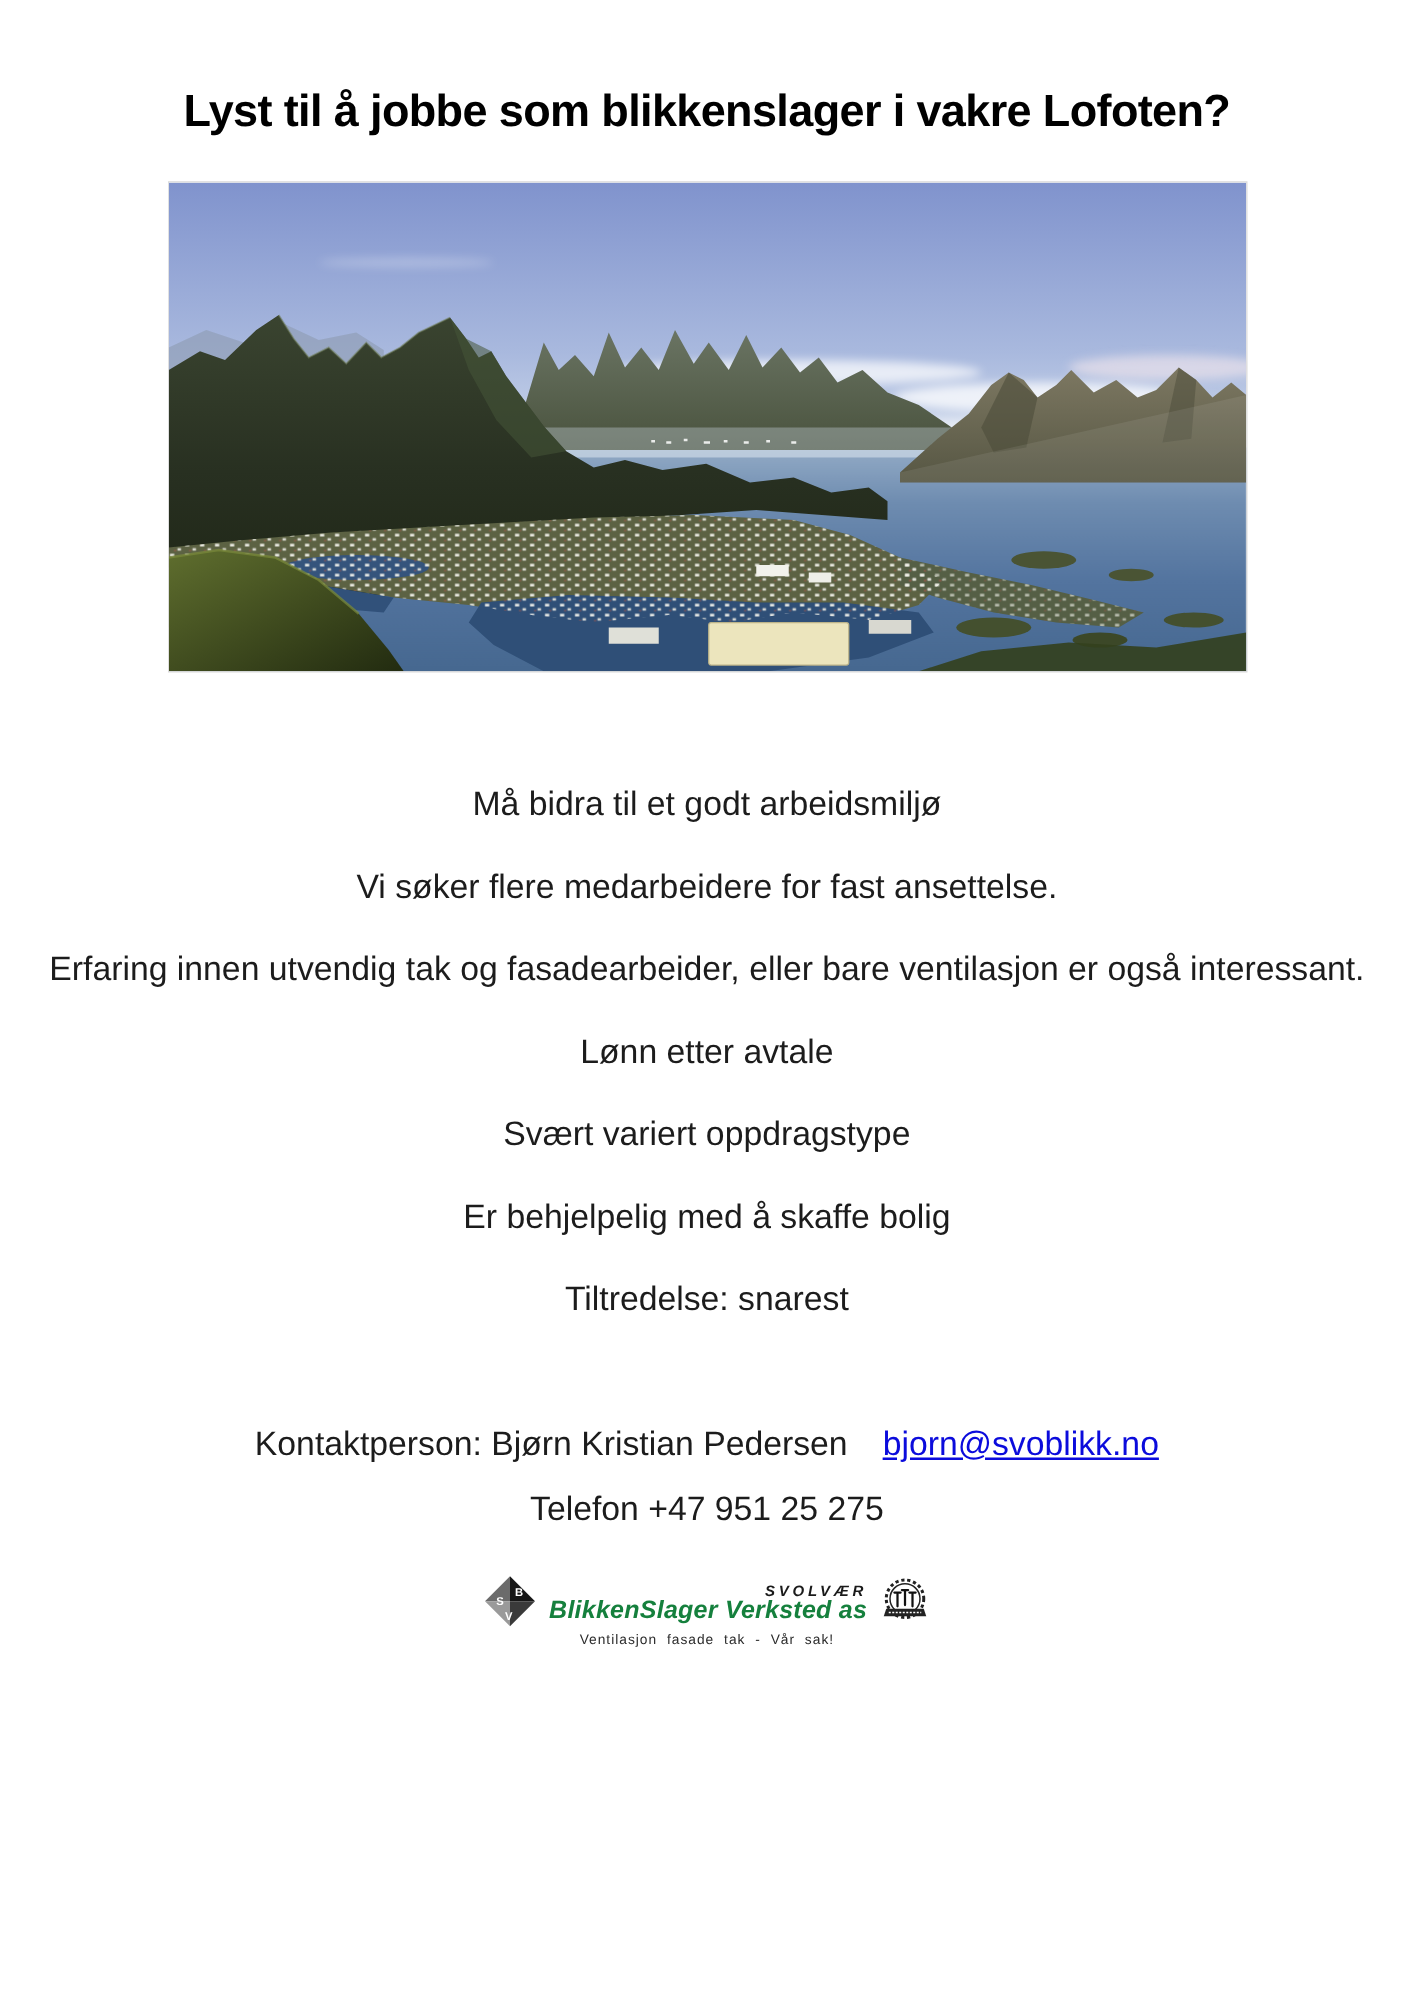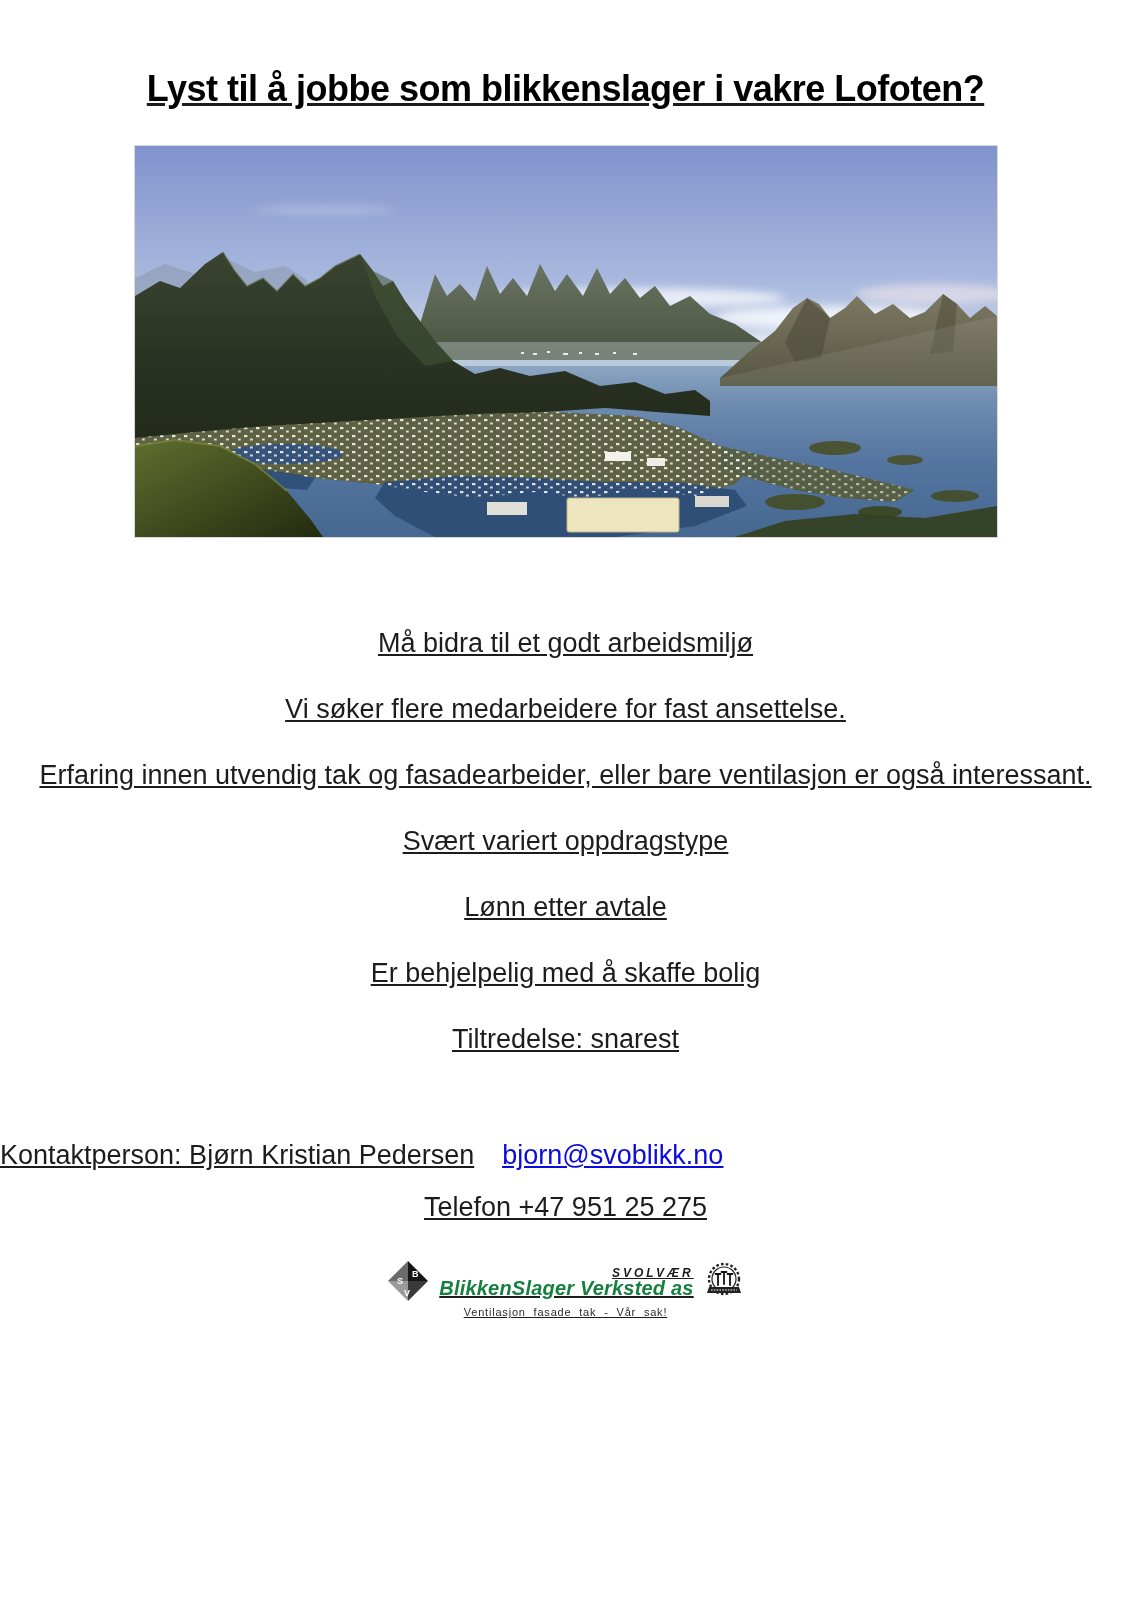--- a/index.html
+++ b/index.html
@@ -2,21 +2,20 @@
 <html><head>
 <meta charset="utf-8">
 <style>
   html,body{margin:0;padding:0;background:#ffffff;}
   .page{
     position:relative;
     width:1131px;height:1600px;
     margin:0 auto;background:#ffffff;overflow:hidden;
     font-family:"Liberation Sans","DejaVu Sans",sans-serif;
     color:#1c1c1c;
-    text-decoration:underline;
   }
   .title{
     padding-top:68px;margin:0 60px;
     text-align:center;
     font-size:36px;font-weight:bold;letter-spacing:-0.5px;
     color:#000000;
   }
   .photo-wrap{
     width:862px;height:391px;
     margin:36px auto 0;
@@ -30,21 +29,21 @@
     text-align:center;
     font-size:27px;line-height:52px;
   }
   .body-text p{margin:0 0 14px;}
   .contact{
     margin-top:64px;
     text-align:center;
     font-size:27px;line-height:52px;
   }
   .contact-row{
-    display:flex;justify-content:flex-start;align-items:baseline;gap:28px;
+    display:flex;justify-content:center;align-items:baseline;gap:28px;
   }
   a.link-email{color:#0b0bdc;text-decoration:underline;cursor:pointer;}
   a.link-web{color:#1b1bb4;text-decoration:underline;cursor:pointer;font-size:28px;}
   .website{margin-top:12px;text-align:center;line-height:52px;}
   .logo{
     margin-top:26px;
     display:flex;flex-direction:column;align-items:center;
   }
   .logo-row{display:flex;align-items:center;gap:9px;}
   .logo-text{display:flex;flex-direction:column;align-items:flex-end;}
@@ -174,22 +173,22 @@
       <polygon points="0,300 40,294 85,300 120,318 152,345 176,374 188,391 0,391" fill="url(#hillGrad)"></polygon>
       <polyline points="0,300 40,294 85,300 120,318 152,345" fill="none" stroke="#7a8a3a" stroke-width="2" opacity="0.7"></polyline>
       <polygon points="600,391 650,375 720,368 790,372 862,360 862,391" fill="#33401d" opacity="0.9"></polygon>
     </svg>
   </div>
 
   <div class="body-text">
     <p>Må bidra til et godt arbeidsmiljø</p>
     <p>Vi søker flere medarbeidere for fast ansettelse.</p>
     <p>Erfaring innen utvendig tak og fasadearbeider, eller bare ventilasjon er også interessant.</p>
+    <p>Lønn etter avtale</p>
     <p>Svært variert oppdragstype</p>
-    <p>Lønn etter avtale</p>
     <p>Er behjelpelig med å skaffe bolig</p>
     <p>Tiltredelse: snarest</p>
   </div>
 
   <div class="contact">
     <div class="contact-row">
       <span>Kontaktperson: Bjørn Kristian Pedersen</span>
       <a class="link-email">bjorn@svoblikk.no</a>
     </div>
     <div>Telefon +47 951 25 275</div>

